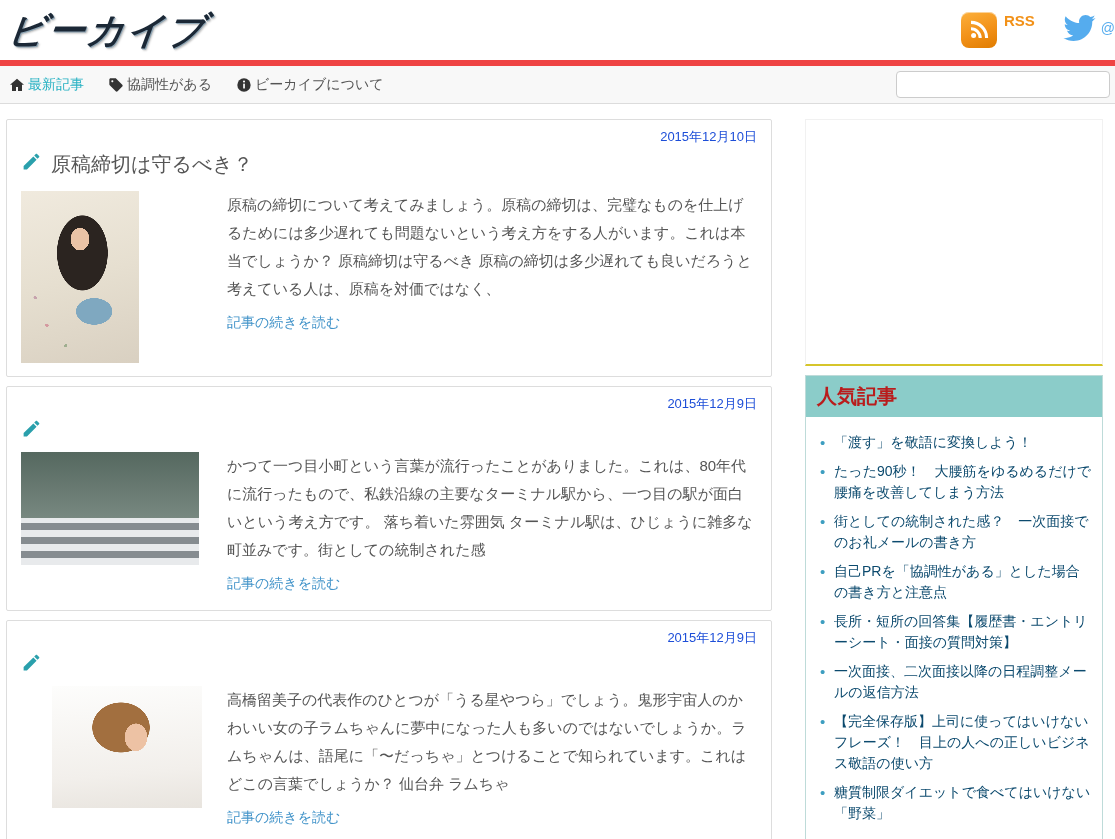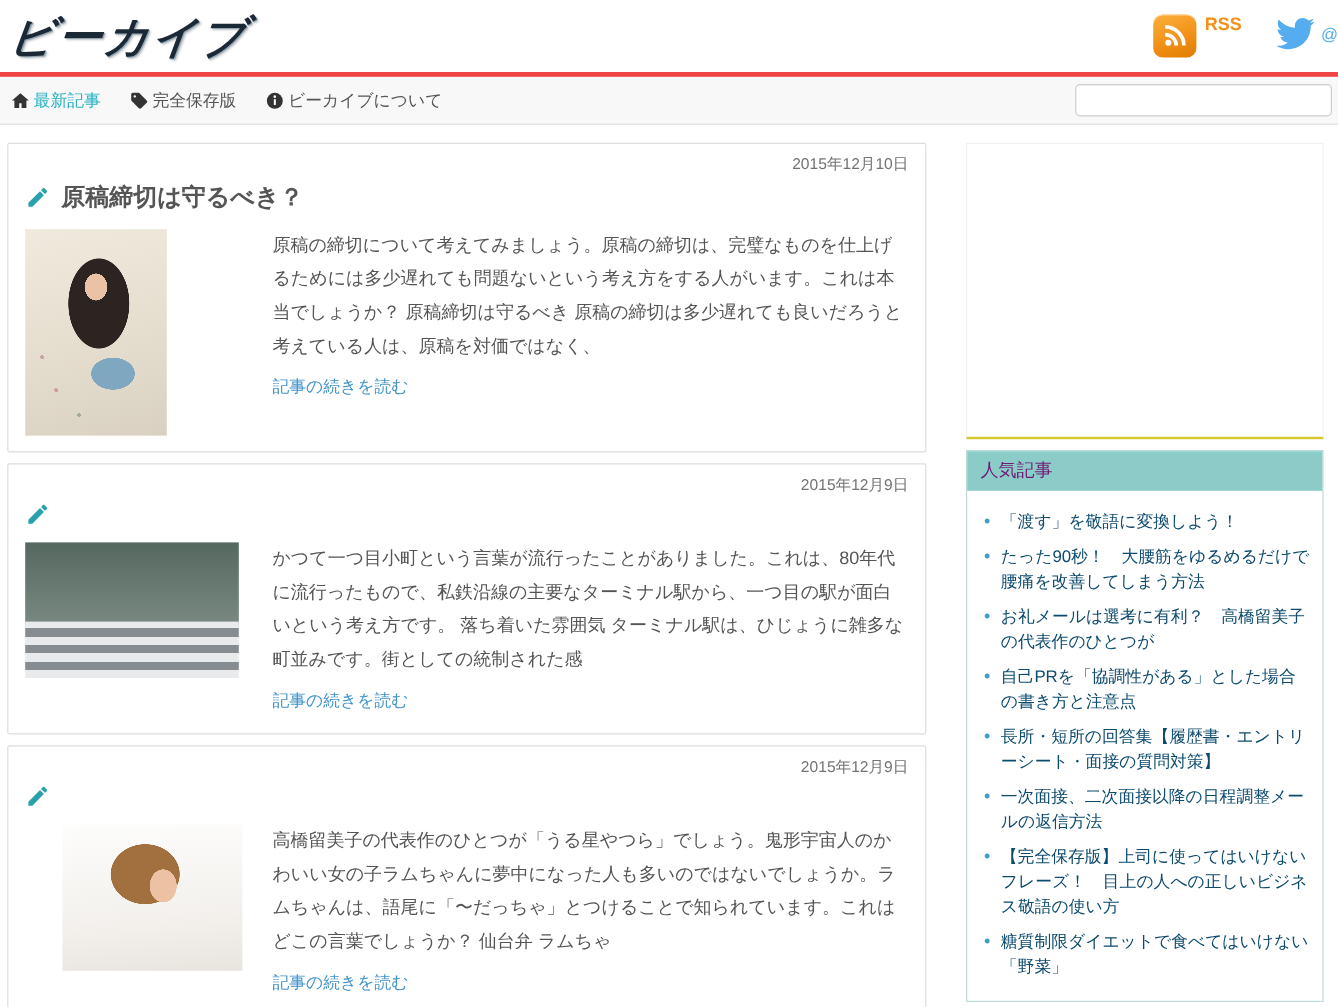--- a/index.html
+++ b/index.html
@@ -27,45 +27,45 @@
     box-shadow: inset 0 1px 0 rgba(255,255,255,.5);
     display: flex; align-items: center; justify-content: center; cursor: pointer;
   }
   .rss-label { color: #f29118; font-weight: bold; font-size: 15px; margin: 0 0 0 7px; cursor: pointer; }
   .twitter-wrap { display: flex; align-items: center; margin-left: 26px; cursor: pointer; }
   .twitter-handle { color: #55acee; font-size: 14px; margin-left: 3px; }
 
   
   .nav {
     height: 44px; background: #f8f8f8;
-    border-top: 4px solid #ef4444; border-bottom: 1px solid #dcdcdc;
+    border-top: 6px solid #ef4444; border-bottom: 1px solid #dcdcdc;
     display: flex; align-items: center; padding: 0 5px 0 9px;
   }
   .nav-item { display: flex; align-items: center; gap: 3px; margin-right: 24px; font-size: 14px; color: #555; cursor: pointer; }
   .nav-item.active .nav-label { color: #29b2c3; }
   .nav-search { margin-left: auto; }
   .nav-search input {
     width: 214px; height: 27px; border: 1px solid #ccc; border-radius: 4px;
     outline: none; padding: 0 8px; font-size: 13px; background: #fff;
   }
 
   
   .main { display: flex; align-items: flex-start; padding: 15px 5px 0 6px; }
   .content { width: 766px; flex-shrink: 0; }
   .sidebar { width: 298px; margin-left: 33px; flex-shrink: 0; }
 
   
   .card {
     background: #fff; border: 1px solid #ddd; border-radius: 2px;
     padding: 8px 14px 13px; margin-bottom: 9px;
   }
-  .card-date { text-align: right; color: #737373; font-size: 13px; height: 18px; }
+  .card-date { text-align: right; color: #1d4ed8; font-size: 13px; height: 18px; }
   .card-title {
-    display: flex; align-items: center; gap: 9px;
-    font-size: 20px; font-weight: bold; color: #555;
+    display: flex; align-items: flex-start; gap: 9px;
+    font-size: 20px; font-weight: normal; color: #555;
     margin: 5px 0 13px; cursor: pointer;
   }
   .card-body { display: flex; }
   .thumb-wrap { width: 186px; flex-shrink: 0; }
   .thumb { cursor: pointer; }
   .thumb-0 {
     width: 118px; height: 172px;
     background:
       radial-gradient(circle 3px at 22% 78%, #d49aa0 55%, transparent 56%),
       radial-gradient(circle 3px at 38% 90%, #9fae8f 55%, transparent 56%),
@@ -94,22 +94,22 @@
   .card-text { flex: 1; margin-left: 20px; font-size: 15px; line-height: 28px; color: #555; }
   .read-more { display: inline-block; margin-top: 9px; color: #4193c9; font-size: 14px; line-height: 20px; text-decoration: none; cursor: pointer; }
 
   
   .ad-box {
     height: 247px; background: #fff;
     border: 1px solid #f1f1f1; border-bottom: 2px solid #d6c52b;
   }
   .popular { margin-top: 9px; border: 1px solid #bedbd9; background: #fff; }
   .popular-header {
-    background: #8bccc9; color: #701a75;
-    font-size: 15px; font-weight: normal; padding: 7px 11px;
+    background: #8bccc9; color: #b91c1c;
+    font-size: 20px; font-weight: bold; padding: 7px 11px;
   }
   .popular-list { list-style: none; margin: 0; padding: 7px 10px 10px 13px; }
   .popular-list li {
     position: relative; padding-left: 15px; margin: 8px 0;
     font-size: 14px; line-height: 21px; color: #0c4a6e; cursor: pointer;
   }
   .popular-list li::before {
     content: "\2022"; position: absolute; left: 1px; top: 0;
     color: #3d9ec0; font-size: 15px;
   }
@@ -148,21 +148,21 @@
         </svg>
     </span>
     <span class="nav-label">最新記事</span>
   </div>
   <div class="nav-item">
     <span class="icon">
       <svg width="16" height="16" viewBox="0 0 24 24" fill="#333">
           <path d="M21.4 11.6l-9-9C12 2.2 11.5 2 11 2H4c-1.1 0-2 .9-2 2v7c0 .5.2 1 .6 1.4l9 9c.8.8 2 .8 2.8 0l7-7c.8-.8.8-2 0-2.8zM6.5 8C5.7 8 5 7.3 5 6.5S5.7 5 6.5 5 8 5.7 8 6.5 7.3 8 6.5 8z"></path>
         </svg>
     </span>
-    <span class="nav-label">完全保存版</span>
+    <span class="nav-label">協調性がある</span>
   </div>
   <div class="nav-item">
     <span class="icon">
       <svg width="16" height="16" viewBox="0 0 24 24">
           <circle cx="12" cy="12" r="10" fill="#333"></circle>
           <rect x="10.8" y="10" width="2.5" height="7.2" fill="#fff"></rect>
           <circle cx="12" cy="6.8" r="1.6" fill="#fff"></circle>
         </svg>
     </span>
     <span class="nav-label">ビーカイブについて</span>
@@ -240,21 +240,21 @@
   </div>
 
   <div class="sidebar">
     <div class="ad-box"></div>
 
     <div class="popular">
       <div class="popular-header">人気記事</div>
       <ul class="popular-list">
         <li>「渡す」を敬語に変換しよう！</li>
         <li>たった90秒！　大腰筋をゆるめるだけで腰痛を改善してしまう方法</li>
-        <li>お礼メールは選考に有利？　高橋留美子の代表作のひとつが</li>
+        <li>街としての統制された感？　一次面接でのお礼メールの書き方</li>
         <li>自己PRを「協調性がある」とした場合の書き方と注意点</li>
         <li>長所・短所の回答集【履歴書・エントリーシート・面接の質問対策】</li>
         <li>一次面接、二次面接以降の日程調整メールの返信方法</li>
         <li>【完全保存版】上司に使ってはいけないフレーズ！　目上の人への正しいビジネス敬語の使い方</li>
         <li>糖質制限ダイエットで食べてはいけない「野菜」</li>
 
       </ul>
     </div>
   </div>
 

